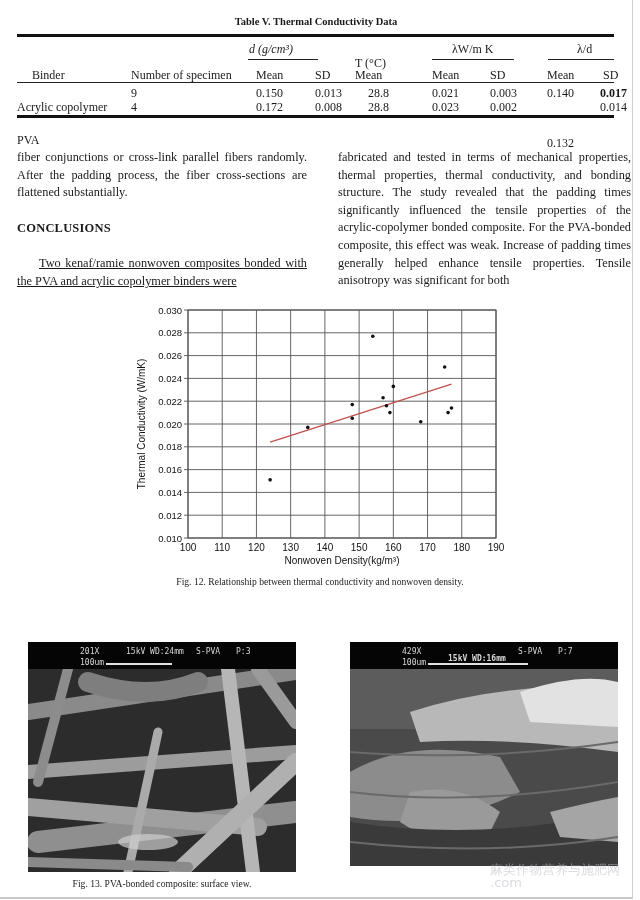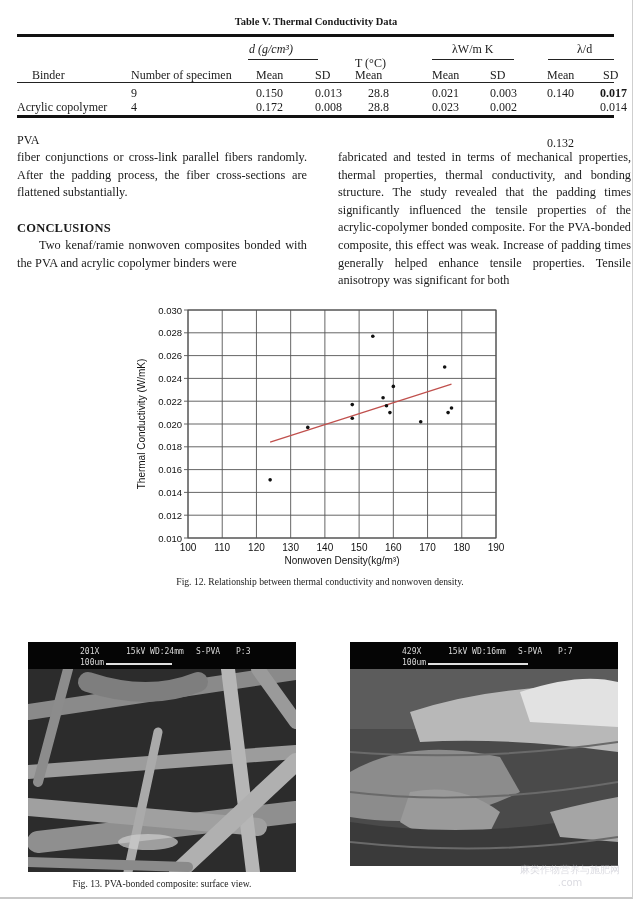--- a/index.html
+++ b/index.html
@@ -21,21 +21,21 @@
 
   
   #chart { position:absolute; left:130px; top:300px; }
   .caption { position:absolute; font-size:9.6px; text-align:center; }
 
   
   .sem { position:absolute; background:#4d7c0f; overflow:hidden; }
   .sem-bar { position:absolute; left:0; top:0; right:0; height:27px; background:#050505; color:#d8d8d8; font-family:"DejaVu Sans Mono", monospace; font-size:8px; }
   .sem-bar span { position:absolute; }
   .scale-line { position:absolute; height:1.5px; background:#e0e0e0; top:21px; }
-  .watermark { position:absolute; right:10px; bottom:8px; color:rgba(190,190,200,0.55); font-family:"DejaVu Sans", sans-serif; font-size:10px; line-height:13px; text-align:center; }
+  .watermark { position:absolute; right:10px; bottom:8px; color:rgba(190,190,200,0.55); font-family:"DejaVu Sans", sans-serif; font-size:13px; line-height:13px; text-align:left; }
 </style>
 </head>
 <body>
 
 <div class="page">
 
   <div class="tbl-title">Table V.  Thermal Conductivity Data</div>
   <div class="rule-thick" style="top:34px;"></div>
 
   <div class="cell it" style="left:249px; top:42px;">d (g/cm³)</div>
@@ -74,21 +74,21 @@
   <div class="cell" style="left:368px; top:100px;">28.8</div>
   <div class="cell" style="left:432px; top:100px;">0.023</div>
   <div class="cell" style="left:490px; top:100px;">0.002</div>
   <div class="cell" style="left:547px; top:100px;margin-top:36px;">0.132</div>
   <div class="cell" style="left:600px; top:100px;">0.014</div>
   <div class="rule-thick" style="top:115px;"></div>
 
   <div class="col" style="left:17px; top:149px; width:290px;">
     <p>fiber conjunctions or cross-link parallel fibers randomly. After the padding process, the fiber cross-sections are flattened substantially.</p>
     <p class="heading" style="margin-top:18px;">CONCLUSIONS</p>
-    <p class="indent" style="margin-top:0;">Two kenaf/ramie nonwoven composites bonded with the PVA and acrylic copolymer binders were</p>
+    <p class="indent" style="margin-top:18px;text-decoration:underline;">Two kenaf/ramie nonwoven composites bonded with the PVA and acrylic copolymer binders were</p>
   </div>
   <div class="col" style="left:338px; top:149px; width:293px;">
     <p>fabricated and tested in terms of mechanical properties, thermal properties, thermal conductivity, and bonding structure. The study revealed that the padding times significantly influenced the tensile properties of the acrylic-copolymer bonded composite. For the PVA-bonded composite, this effect was weak. Increase of padding times generally helped enhance tensile properties. Tensile anisotropy was significant for both</p>
   </div>
 
   <svg id="chart" width="380" height="275">
     <g id="grid">
         <rect x="58" y="10" width="308" height="228" fill="#fff" stroke="#444" stroke-width="1"></rect>
         <line x1="58" y1="10" x2="58" y2="238" stroke="#555" stroke-width="0.9"></line>
         <line x1="92.22222222222223" y1="10" x2="92.22222222222223" y2="238" stroke="#555" stroke-width="0.9"></line>
@@ -203,21 +203,21 @@
       <path d="M0 180 Q130 200 268 170 L268 230 L0 230 Z" fill="#3a3a3a"></path>
       <path d="M200 170 Q240 160 268 155 L268 200 L210 195 Z" fill="#a5a5a5"></path>
       <g stroke="#6a6a6a" stroke-width="2" fill="none">
         <path d="M0 200 Q140 215 268 195"></path>
         <path d="M0 150 Q120 165 268 140"></path>
         <path d="M0 110 Q130 120 268 100"></path>
       </g>
     </svg>
     <div class="sem-bar">
       <span style="left:52px; top:5px;">429X</span>
-      <span style="left:98px; top:5px;">15kV WD:16mm</span>
+      <span style="left:98px; top:12px;font-weight:bold;">15kV WD:16mm</span>
       <span style="left:168px; top:5px;">S-PVA</span>
       <span style="left:208px; top:5px;">P:7</span>
       <span style="left:52px; top:16px;">100um</span>
       <div class="scale-line" style="left:78px; width:100px;"></div>
     </div>
   </div>
 
   <div class="watermark" style="right:12px; bottom:8px;">
     <div>麻类作物营养与施肥网</div>
     <div>.com</div>

